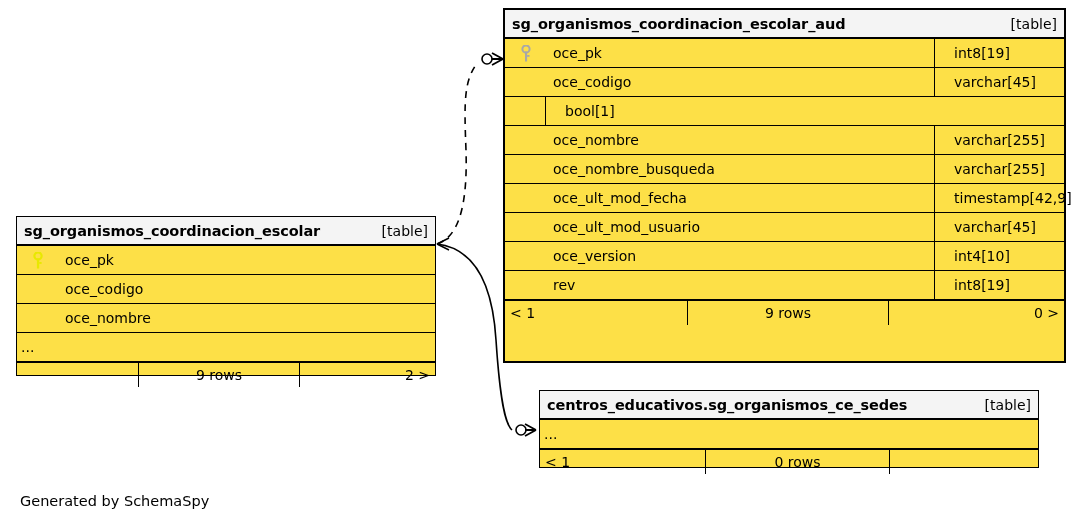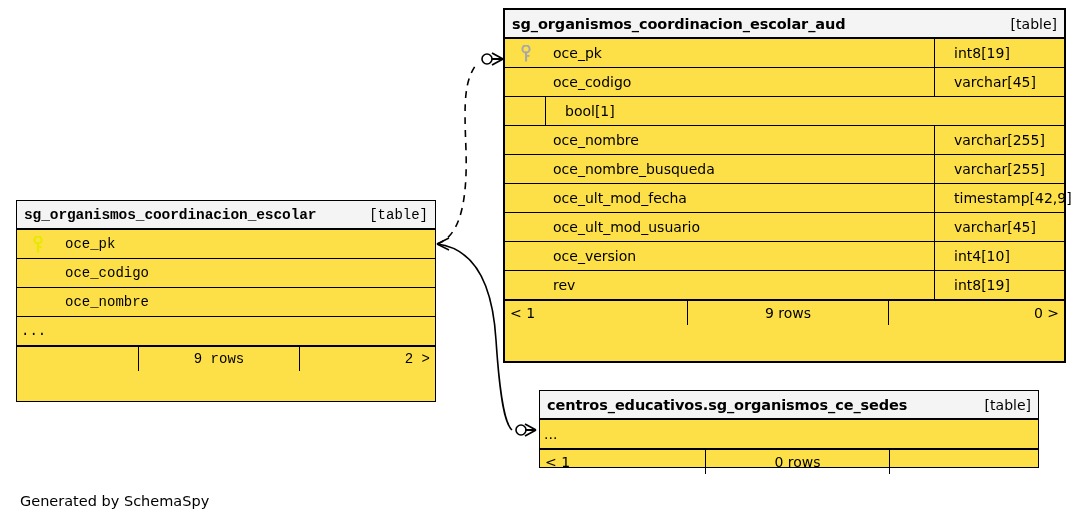--- a/index.html
+++ b/index.html
@@ -142,24 +142,23 @@
   #table-aud {
     left: 503px;
     top: 8px;
     width: 563px;
     height: 355px;
   }
   #table-aud .col-type { width: 130px; }
 
   #table-main {
     left: 16px;
-    top: 200px;
+    top: 216px;
     width: 420px;
-    height: 202px;
-    font-family: Liberation Mono, monospace;
+    height: 160px;
   }
 
   #table-sedes {
     left: 539px;
     top: 390px;
     width: 500px;
     height: 78px;
   }
 
   .footer-note {

